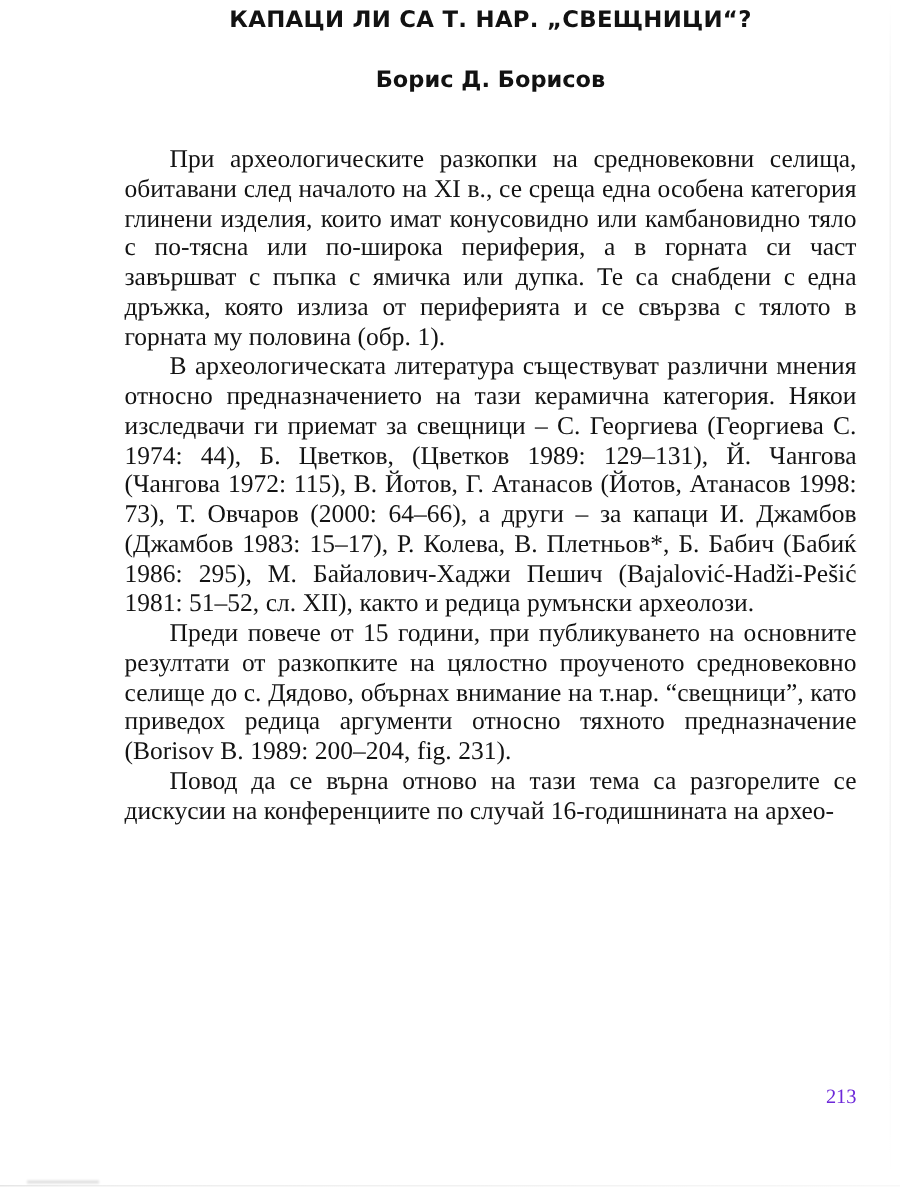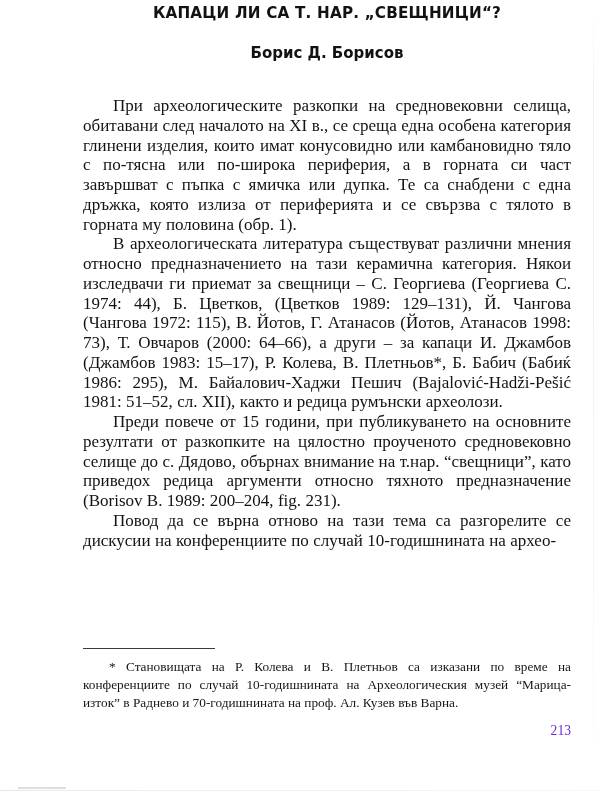--- a/index.html
+++ b/index.html
@@ -141,23 +141,19 @@
 <div class="page">
 
   <h1 class="doc-title">КАПАЦИ ЛИ СА Т. НАР. „СВЕЩНИЦИ“?</h1>
 
   <div class="doc-author">Борис Д. Борисов</div>
 
   <div class="body-text">
     <p class="para">При археологическите разкопки на средновековни селища, обитавани след началото на XI в., се среща една особена категория глинени изделия, които имат конусовидно или камбановидно тяло с по-тясна или по-широка периферия, а в горната си част завършват с пъпка с ямичка или дупка. Те са снабдени с една дръжка, която излиза от периферията и се свързва с тялото в горната му половина (обр. 1).</p>
     <p class="para">В археологическата литература съществуват различни мнения относно предназначението на тази керамична категория. Някои изследвачи ги приемат за свещници – С. Георгиева (Георгиева С. 1974: 44), Б. Цветков, (Цветков 1989: 129–131), Й. Чангова (Чангова 1972: 115), В. Йотов, Г. Атанасов (Йотов, Атанасов 1998: 73), Т. Овчаров (2000: 64–66), а други – за капаци И. Джамбов (Джамбов 1983: 15–17), Р. Колева, В. Плетньов*, Б. Бабич (Бабиќ 1986: 295), М. Байалович-Хаджи Пешич (Bajalović-Hadži-Pešić 1981: 51–52, сл. XII), както и редица румънски археолози.</p>
     <p class="para">Преди повече от 15 години, при публикуването на основните резултати от разкопките на цялостно проученото средновековно селище до с. Дядово, обърнах внимание на т.нар. “свещници”, като приведох редица аргументи относно тяхното предназначение (Borisov B. 1989: 200–204, fig. 231).</p>
-    <p class="para">Повод да се върна отново на тази тема са разгорелите се дискусии на конференциите по случай 10-годишнината на архео-</p>
+    <p class="para">Повод да се върна отново на тази тема са разгорелите се дискусии на конференциите по случай 16-годишнината на архео-</p>
   </div>
 
-  <div class="footnote-block">
-    <div class="footnote-rule"></div>
-    <p class="footnote-text">* Становищата на Р. Колева и В. Плетньов са изказани по време на конференциите по случай 10-годишнината на Археологическия музей “Марица-изток” в Раднево и 70-годишнината на проф. Ал. Кузев във Варна.</p>
-  </div>
 
   <div class="page-number">213</div>
 
 </div>
 
 </body></html>

